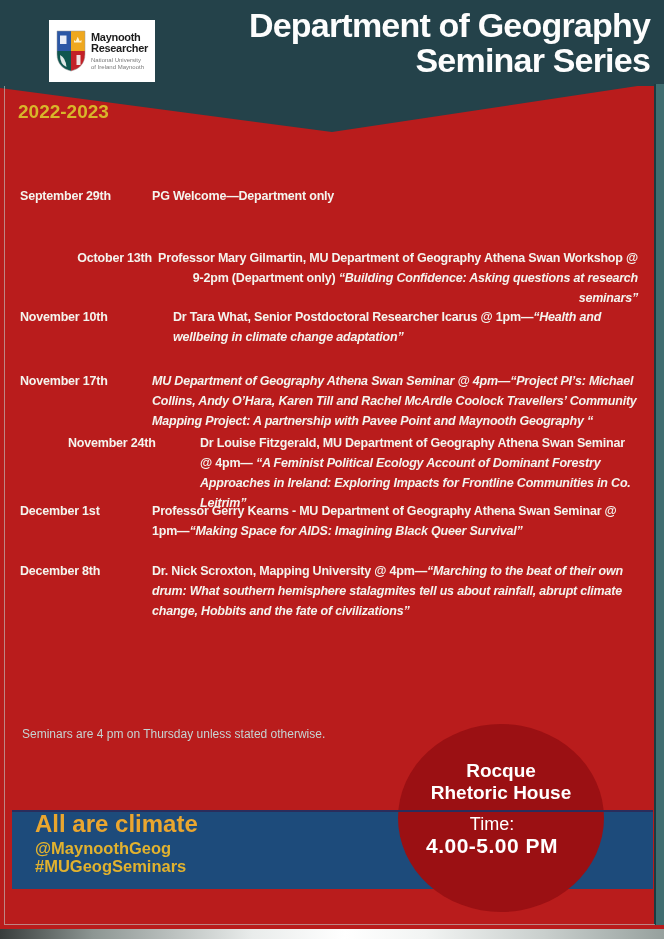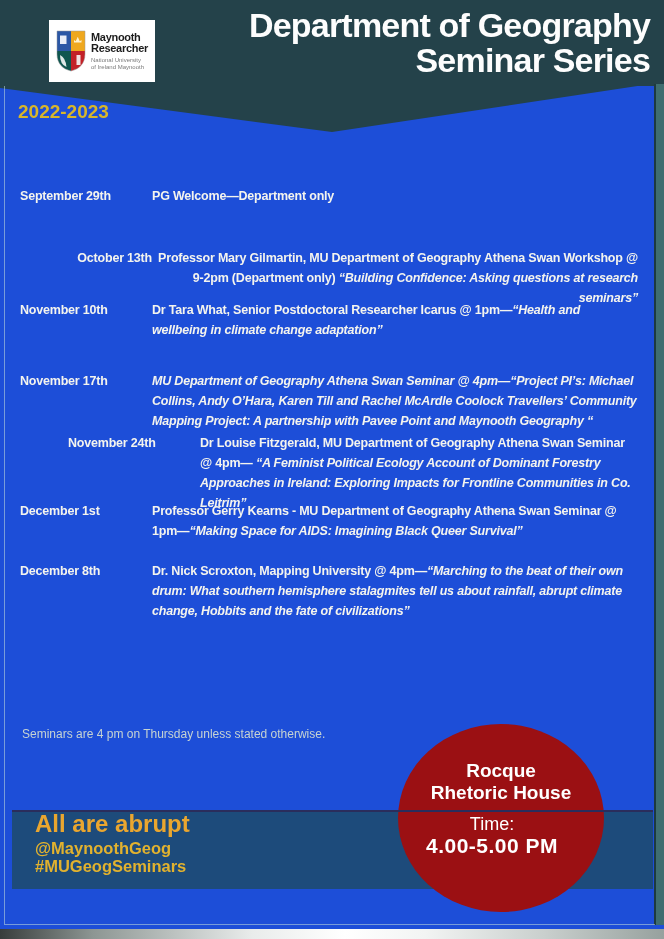--- a/index.html
+++ b/index.html
@@ -1,19 +1,19 @@
 <!DOCTYPE html>
 <html><head>
 <meta charset="utf-8">
 <style>
   * { margin:0; padding:0; box-sizing:border-box; }
   html,body { width:664px; height:939px; }
   body { font-family:"Liberation Sans", sans-serif; }
 
-  .poster { position:relative; width:664px; height:939px; background:#1d4ed8; overflow:hidden; }
+  .poster { position:relative; width:664px; height:939px; background:#b91c1c; overflow:hidden; }
 
   
   .header { position:absolute; left:0; top:0; width:664px; height:86px; background:#24424a; }
   .chevron-svg { position:absolute; left:0; top:86px; width:664px; height:46px; display:block; }
 
   .logo-box { position:absolute; left:49px; top:20px; width:106px; height:62px; background:#ffffff;
               display:flex; align-items:center; gap:5px; padding:4px 4px 4px 7px; }
   .logo-text { display:flex; flex-direction:column; }
   .logo-name { font-size:11px; font-weight:bold; color:#1c1c1c; line-height:11.5px; letter-spacing:-0.3px; }
   .logo-sub  { font-size:6px; color:#7a7a7a; line-height:7px; margin-top:2px; }
@@ -109,21 +109,21 @@
 
   <div id="schedule">
       <div class="sched-row" style="top: 186px;">
         <div class="sched-date">September 29th</div>
         <div class="sched-desc"><span>PG Welcome—Department only</span></div>
       </div>
       <div class="sched-row" style="top: 248px; text-align: right;">
         <div class="sched-date">October 13th</div>
         <div class="sched-desc"><span>Professor Mary Gilmartin, MU Department of Geography Athena Swan Workshop @ 9-2pm (Department only) </span><span class="seg-italic">“Building Confidence: Asking questions at research seminars”</span></div>
       </div>
-      <div class="sched-row" style="top: 300px;">
+      <div class="sched-row" style="top: 307px; gap: 21px;">
         <div class="sched-date">November 10th</div>
         <div class="sched-desc"><span>Dr Tara What, Senior Postdoctoral Researcher Icarus  @ 1pm—</span><span class="seg-italic">“Health and wellbeing in climate change adaptation”</span></div>
       </div>
       <div class="sched-row" style="top: 371px;">
         <div class="sched-date">November 17th</div>
         <div class="sched-desc"><span class="seg-italic">MU Department of Geography Athena Swan Seminar @ 4pm—“Project PI’s: Michael Collins, Andy O’Hara, Karen Till and Rachel McArdle Coolock Travellers’ Community Mapping Project: A partnership with Pavee Point and Maynooth Geography “</span></div>
       </div>
       <div class="sched-row" style="top: 433px; margin-left: 48px;">
         <div class="sched-date">November 24th</div>
         <div class="sched-desc"><span>Dr Louise Fitzgerald, MU Department of Geography Athena Swan Seminar @ 4pm— </span><span class="seg-italic">“A Feminist Political Ecology Account of Dominant Forestry Approaches in Ireland: Exploring Impacts for Frontline Communities in Co. Leitrim”</span></div>
@@ -146,21 +146,21 @@
 
   <div class="venue-name">
     <div>Rocque</div>
     <div>Rhetoric House</div>
   </div>
   <div class="venue-time">
     <div class="time-label">Time:</div>
     <div class="time-value">4.00-5.00 PM</div>
   </div>
 
-  <div class="welcome">All are abrupt</div>
+  <div class="welcome">All are climate</div>
   <div class="handles">
     <div>@MaynoothGeog</div>
     <div>#MUGeogSeminars</div>
   </div>
 
   <div class="frame-left"></div>
   <div class="frame-right-strip"></div>
   <div class="frame-right-dark"></div>
   <div class="frame-bottom"></div>
   <div class="silver-strip"></div>

